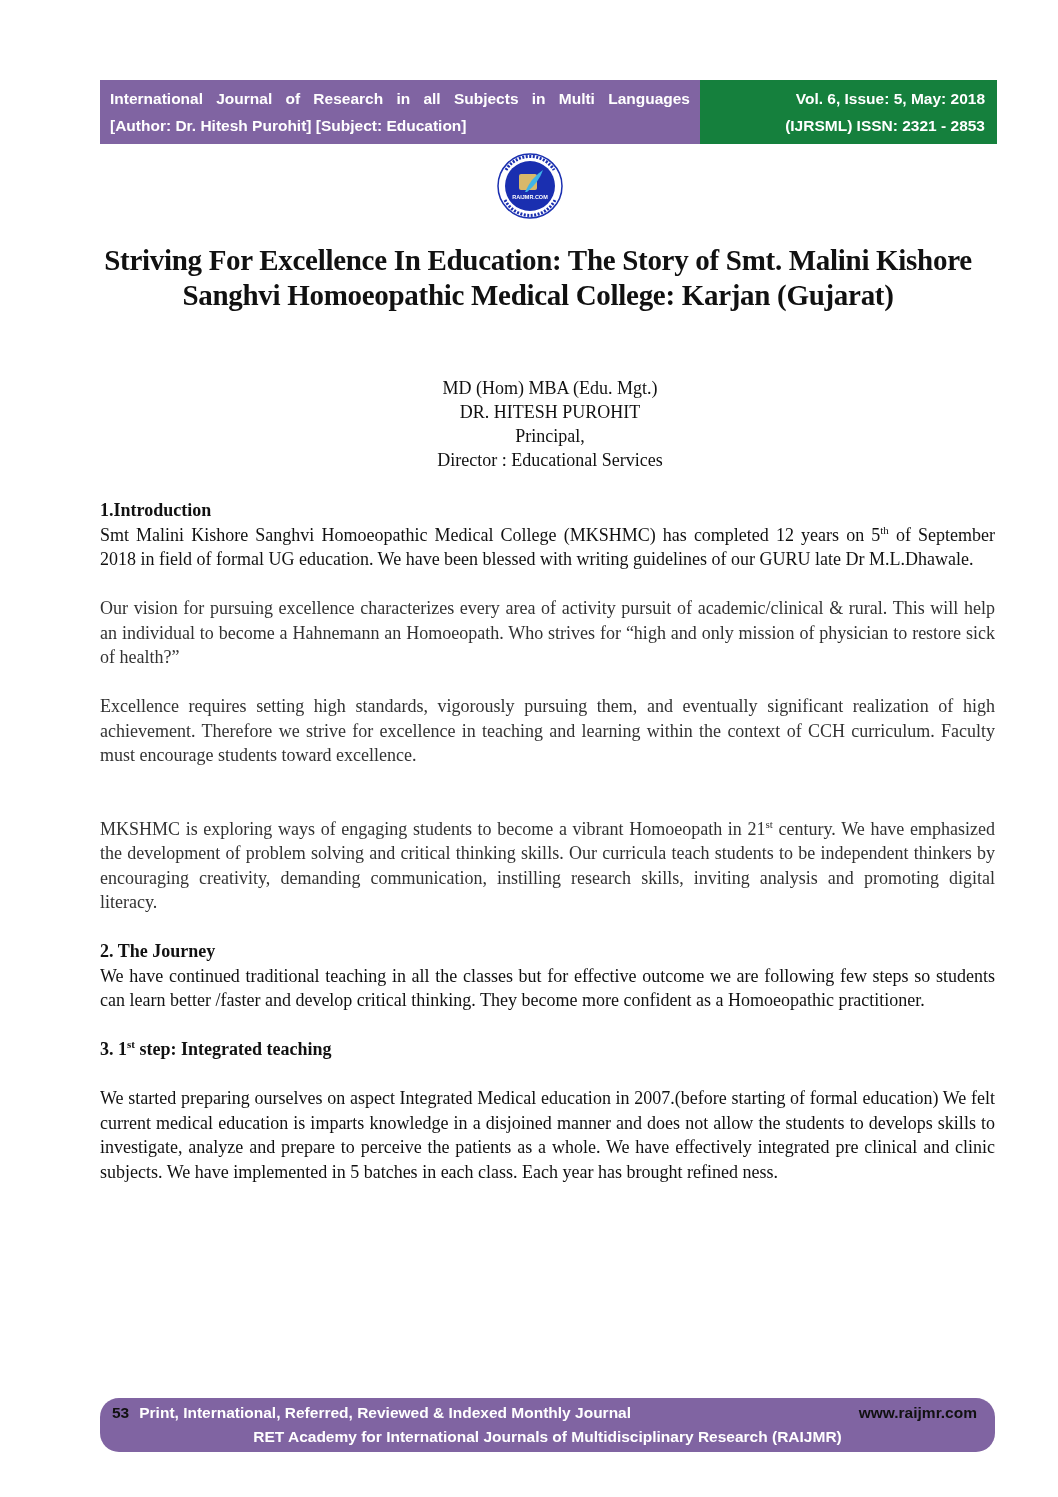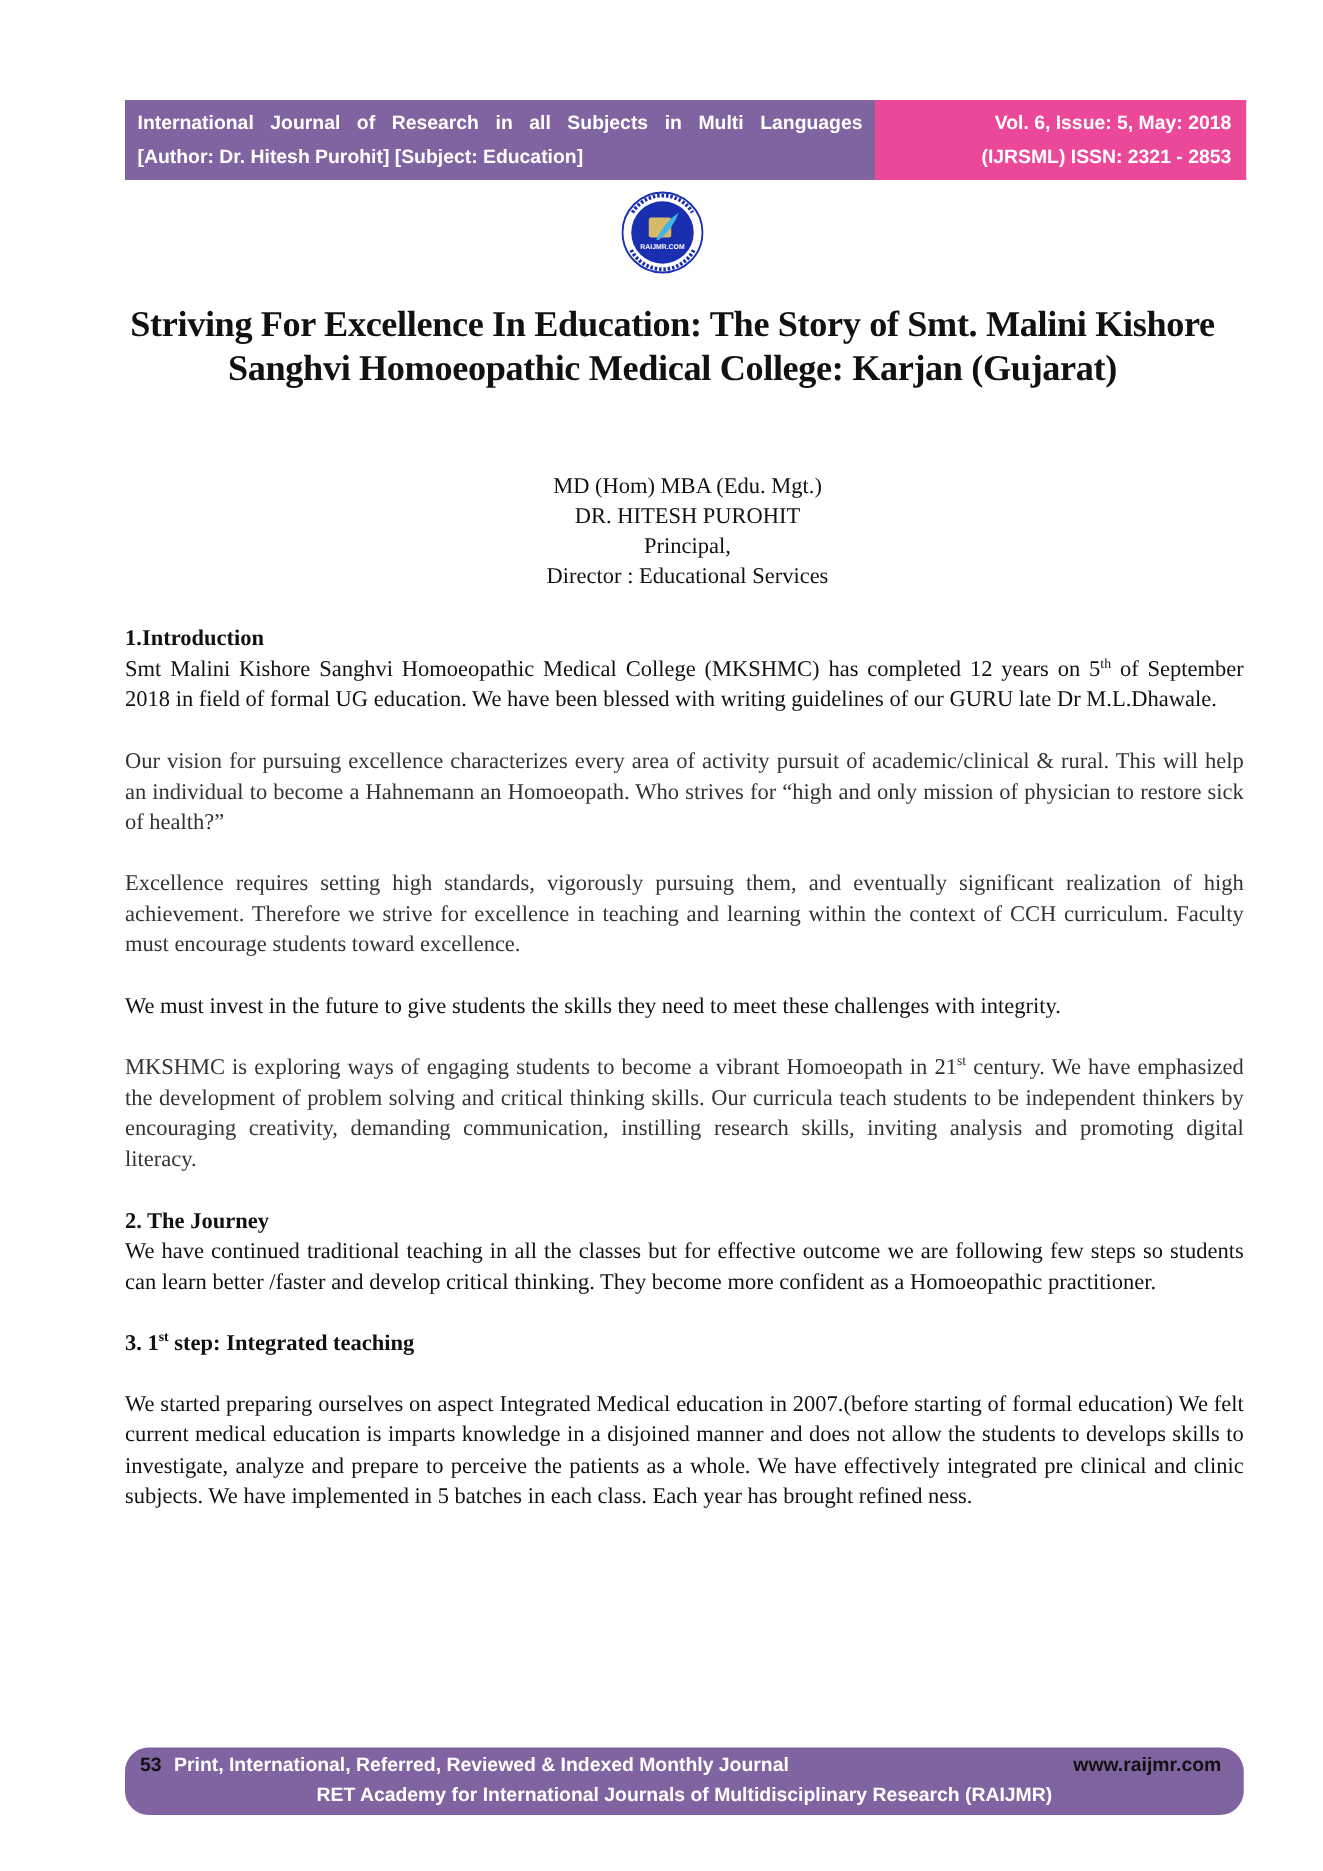--- a/index.html
+++ b/index.html
@@ -2,21 +2,21 @@
 <html><head>
 <meta charset="utf-8">
 <style>
   html, body { margin: 0; padding: 0; background: #ffffff; }
   body { width: 1058px; height: 1497px; position: relative; overflow: hidden; font-family: "Liberation Serif", serif; color: #111; }
 
   .hdr { position: absolute; top: 80px; left: 100px; width: 897px; height: 64px; display: flex; }
   .hdr-left { background: #8064a2; width: 600px; height: 64px; color: #fff; font-family: "Liberation Sans", sans-serif; font-weight: bold; font-size: 15.5px; padding: 5px 10px 0 10px; box-sizing: border-box; }
   .hdr-left div { height: 27px; line-height: 27px; white-space: nowrap; }
   .hdr-left .l1 { text-align: justify; text-align-last: justify; }
-  .hdr-right { background: #ec4899; flex: 1; color: #fff; font-family: "Liberation Sans", sans-serif; font-weight: bold; font-size: 15.5px; padding: 5px 12px 0 0; box-sizing: border-box; text-align: right; }
+  .hdr-right { background: #15803d; flex: 1; color: #fff; font-family: "Liberation Sans", sans-serif; font-weight: bold; font-size: 15.5px; padding: 5px 12px 0 0; box-sizing: border-box; text-align: right; }
   .hdr-right div { height: 27px; line-height: 27px; white-space: nowrap; }
 
   .logo { position: absolute; left: 497px; top: 140px; width: 66px; height: 92px; }
 
   .title { position: absolute; top: 243px; left: 88px; width: 900px; text-align: center; font-family: "Liberation Serif", serif; font-weight: bold; font-size: 29px; line-height: 35px; color: #111; letter-spacing: -0.3px; }
 
   .author { position: absolute; top: 376px; left: 100px; width: 900px; text-align: center; font-size: 18px; line-height: 24px; color: #111; }
 
   .body { position: absolute; top: 498px; left: 100px; width: 895px; font-size: 18px; line-height: 24.5px; }
   .body p { margin: 0; text-align: justify; }
@@ -67,21 +67,20 @@
 </div>
 
 <div class="body">
   <h3>1.Introduction</h3>
   <p><span>Smt Malini Kishore Sanghvi Homoeopathic Medical College (MKSHMC) has completed 12 years on 5</span><sup>th</sup><span> of September 2018 in field of formal UG education. We have been blessed with writing guidelines of our GURU late Dr M.L.Dhawale.</span></p>
   <div class="gap"></div>
   <p class="gray">Our vision for pursuing excellence characterizes every area of activity pursuit of academic/clinical &amp; rural. This will help an individual to become a Hahnemann an Homoeopath. Who strives for “high and only mission of physician to restore sick of health?”</p>
   <div class="gap"></div>
   <p class="gray">Excellence requires setting high standards, vigorously pursuing them, and eventually significant realization of high achievement. Therefore we strive for excellence in teaching and learning within the context of CCH curriculum. Faculty must encourage students toward excellence.</p>
   <div class="gap"></div>
-  <p>We must invest in the future to give students the skills they need to meet these challenges with integrity.</p>
   <div class="gap"></div>
   <p class="gray"><span>MKSHMC is exploring ways of engaging students to become a vibrant Homoeopath in 21</span><sup>st</sup><span> century. We have emphasized the development of problem solving and critical thinking skills.  Our curricula teach students to be independent thinkers by encouraging creativity, demanding communication, instilling research skills, inviting analysis and promoting digital literacy.</span></p>
   <div class="gap"></div>
   <h3>2. The Journey</h3>
   <p>We have continued traditional teaching in all the classes but for effective outcome we are following few steps so students can learn better /faster and develop critical thinking. They become more confident as a Homoeopathic practitioner.</p>
   <div class="gap"></div>
   <h3><span>3.  1</span><sup>st</sup><span> step: Integrated teaching</span></h3>
   <div class="gap"></div>
   <p>We started preparing ourselves on aspect  Integrated Medical education in 2007.(before starting  of formal education)  We felt current medical education is imparts knowledge in a disjoined manner and does not allow the students to develops skills to investigate, analyze and prepare to perceive the patients as a whole. We have effectively integrated pre clinical and clinic subjects. We have implemented in 5 batches in each class. Each year has brought refined ness.</p>
 </div>

